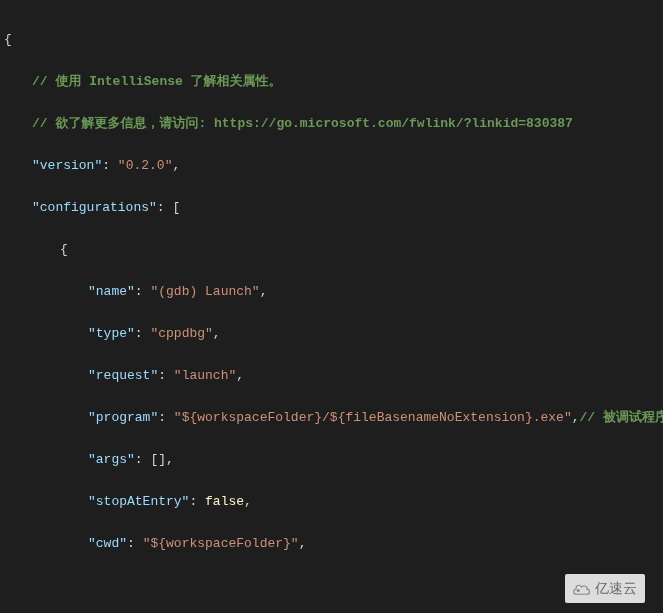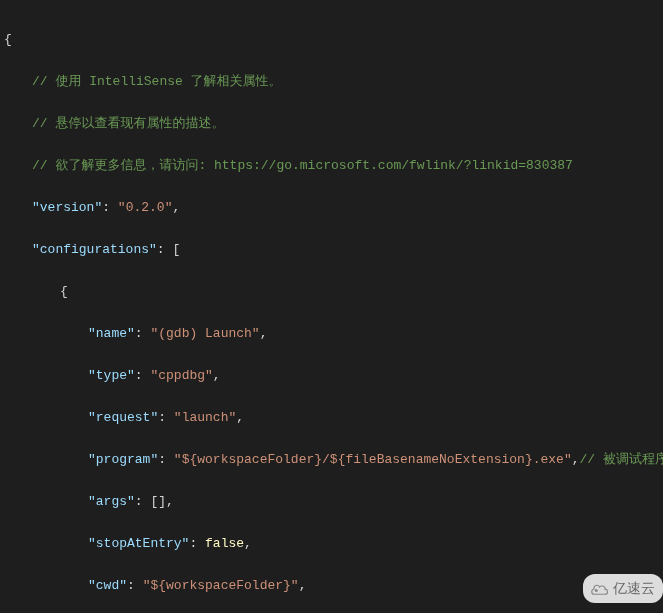--- a/index.html
+++ b/index.html
@@ -21,55 +21,54 @@
     .code-area {
       padding: 8px 0 8px 4px;
       white-space: pre;
     }
     .line {
       display: block;
       height: 21px;
       padding-left: 0;
     }
     .brace { color: #d4d4d4; }
-    .comment { color: #6a9955; }
+    .comment { color: #6a9955; font-weight: bold; }
     .key { color: #9cdcfe; }
     .string { color: #ce9178; }
     .keyword-false { color: #fef9c3; }
     .punct { color: #d4d4d4; }
     .indent1 { padding-left: 28px; }
     .indent2 { padding-left: 56px; }
     .indent3 { padding-left: 84px; }
     .watermark {
       position: absolute;
       bottom: 10px;
-      right: 0;
+      right: 18px;
       background: rgba(255,255,255,0.85);
       padding: 4px 8px;
-      border-radius: 12px;
+      border-radius: 2px;
       font-family: Arial, sans-serif;
       font-size: 14px;
       color: #666;
       display: flex;
       align-items: center;
       gap: 4px;
     }
     .watermark-icon {
       width: 18px;
       height: 14px;
       color: #888;
     }
   </style>
 </head>
 <body>
 
 <div class="code-area">
 <span class="line"><span class="brace">{</span></span>
 <span class="line indent1"><span class="comment">// 使用 IntelliSense 了解相关属性。</span></span>
-<span class="line indent1"><span class="comment">// 悬停以查看现有属性的描述。</span></span>
 <span class="line indent1"><span class="comment">// 欲了解更多信息，请访问: https://go.microsoft.com/fwlink/?linkid=830387</span></span>
 <span class="line indent1"><span class="key">"version"</span><span class="punct">: </span><span class="string">"0.2.0"</span><span class="punct">,</span></span>
 <span class="line indent1"><span class="key">"configurations"</span><span class="punct">: [</span></span>
 <span class="line indent2"><span class="brace">{</span></span>
 <span class="line indent3"><span class="key">"name"</span><span class="punct">: </span><span class="string">"(gdb) Launch"</span><span class="punct">,</span></span>
 <span class="line indent3"><span class="key">"type"</span><span class="punct">: </span><span class="string">"cppdbg"</span><span class="punct">,</span></span>
 <span class="line indent3"><span class="key">"request"</span><span class="punct">: </span><span class="string">"launch"</span><span class="punct">,</span></span>
 <span class="line indent3"><span class="key">"program"</span><span class="punct">: </span><span class="string">"${workspaceFolder}/${fileBasenameNoExtension}.exe"</span><span class="punct">,</span><span class="comment">// 被调试程序</span></span>
 <span class="line indent3"><span class="key">"args"</span><span class="punct">: [],</span></span>
 <span class="line indent3"><span class="key">"stopAtEntry"</span><span class="punct">: </span><span class="keyword-false">false</span><span class="punct">,</span></span>

